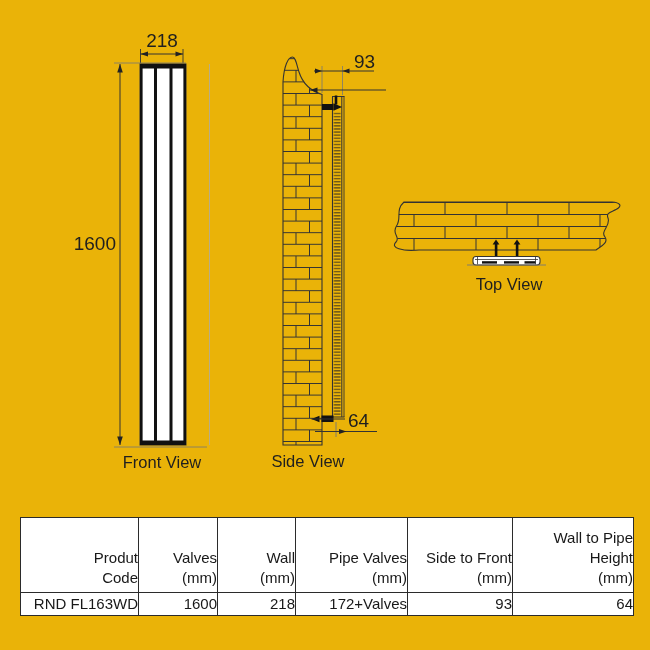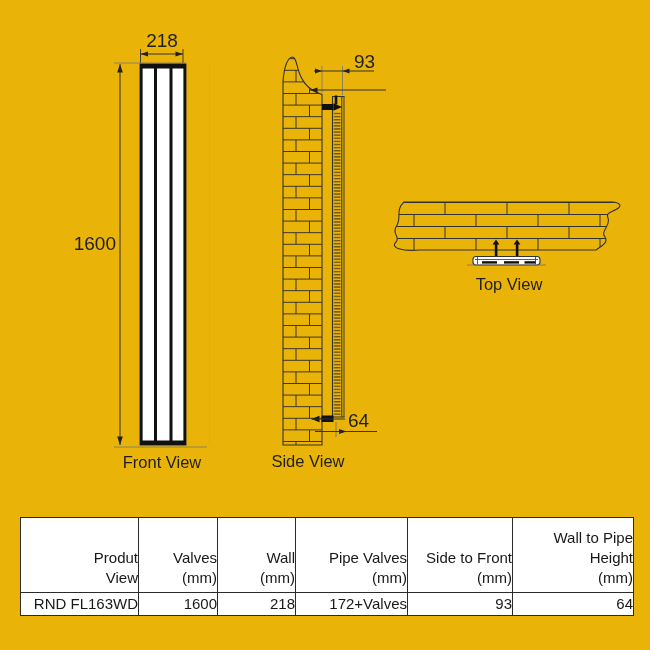--- a/index.html
+++ b/index.html
@@ -155,21 +155,21 @@
         <col style="width:79px">
         <col style="width:78px">
       <col style="width:112px">
         <col style="width:105px">
         <col style="width:121px">
     </colgroup>
     <thead>
       <tr>
         <th>
           <div>Produt</div>
-          <div>View</div>
+          <div>Code</div>
         </th>
         <th>
           <div>Valves</div>
           <div>(mm)</div>
         </th>
         <th>
           <div>Wall</div>
           <div>(mm)</div>
         </th>
         <th>

